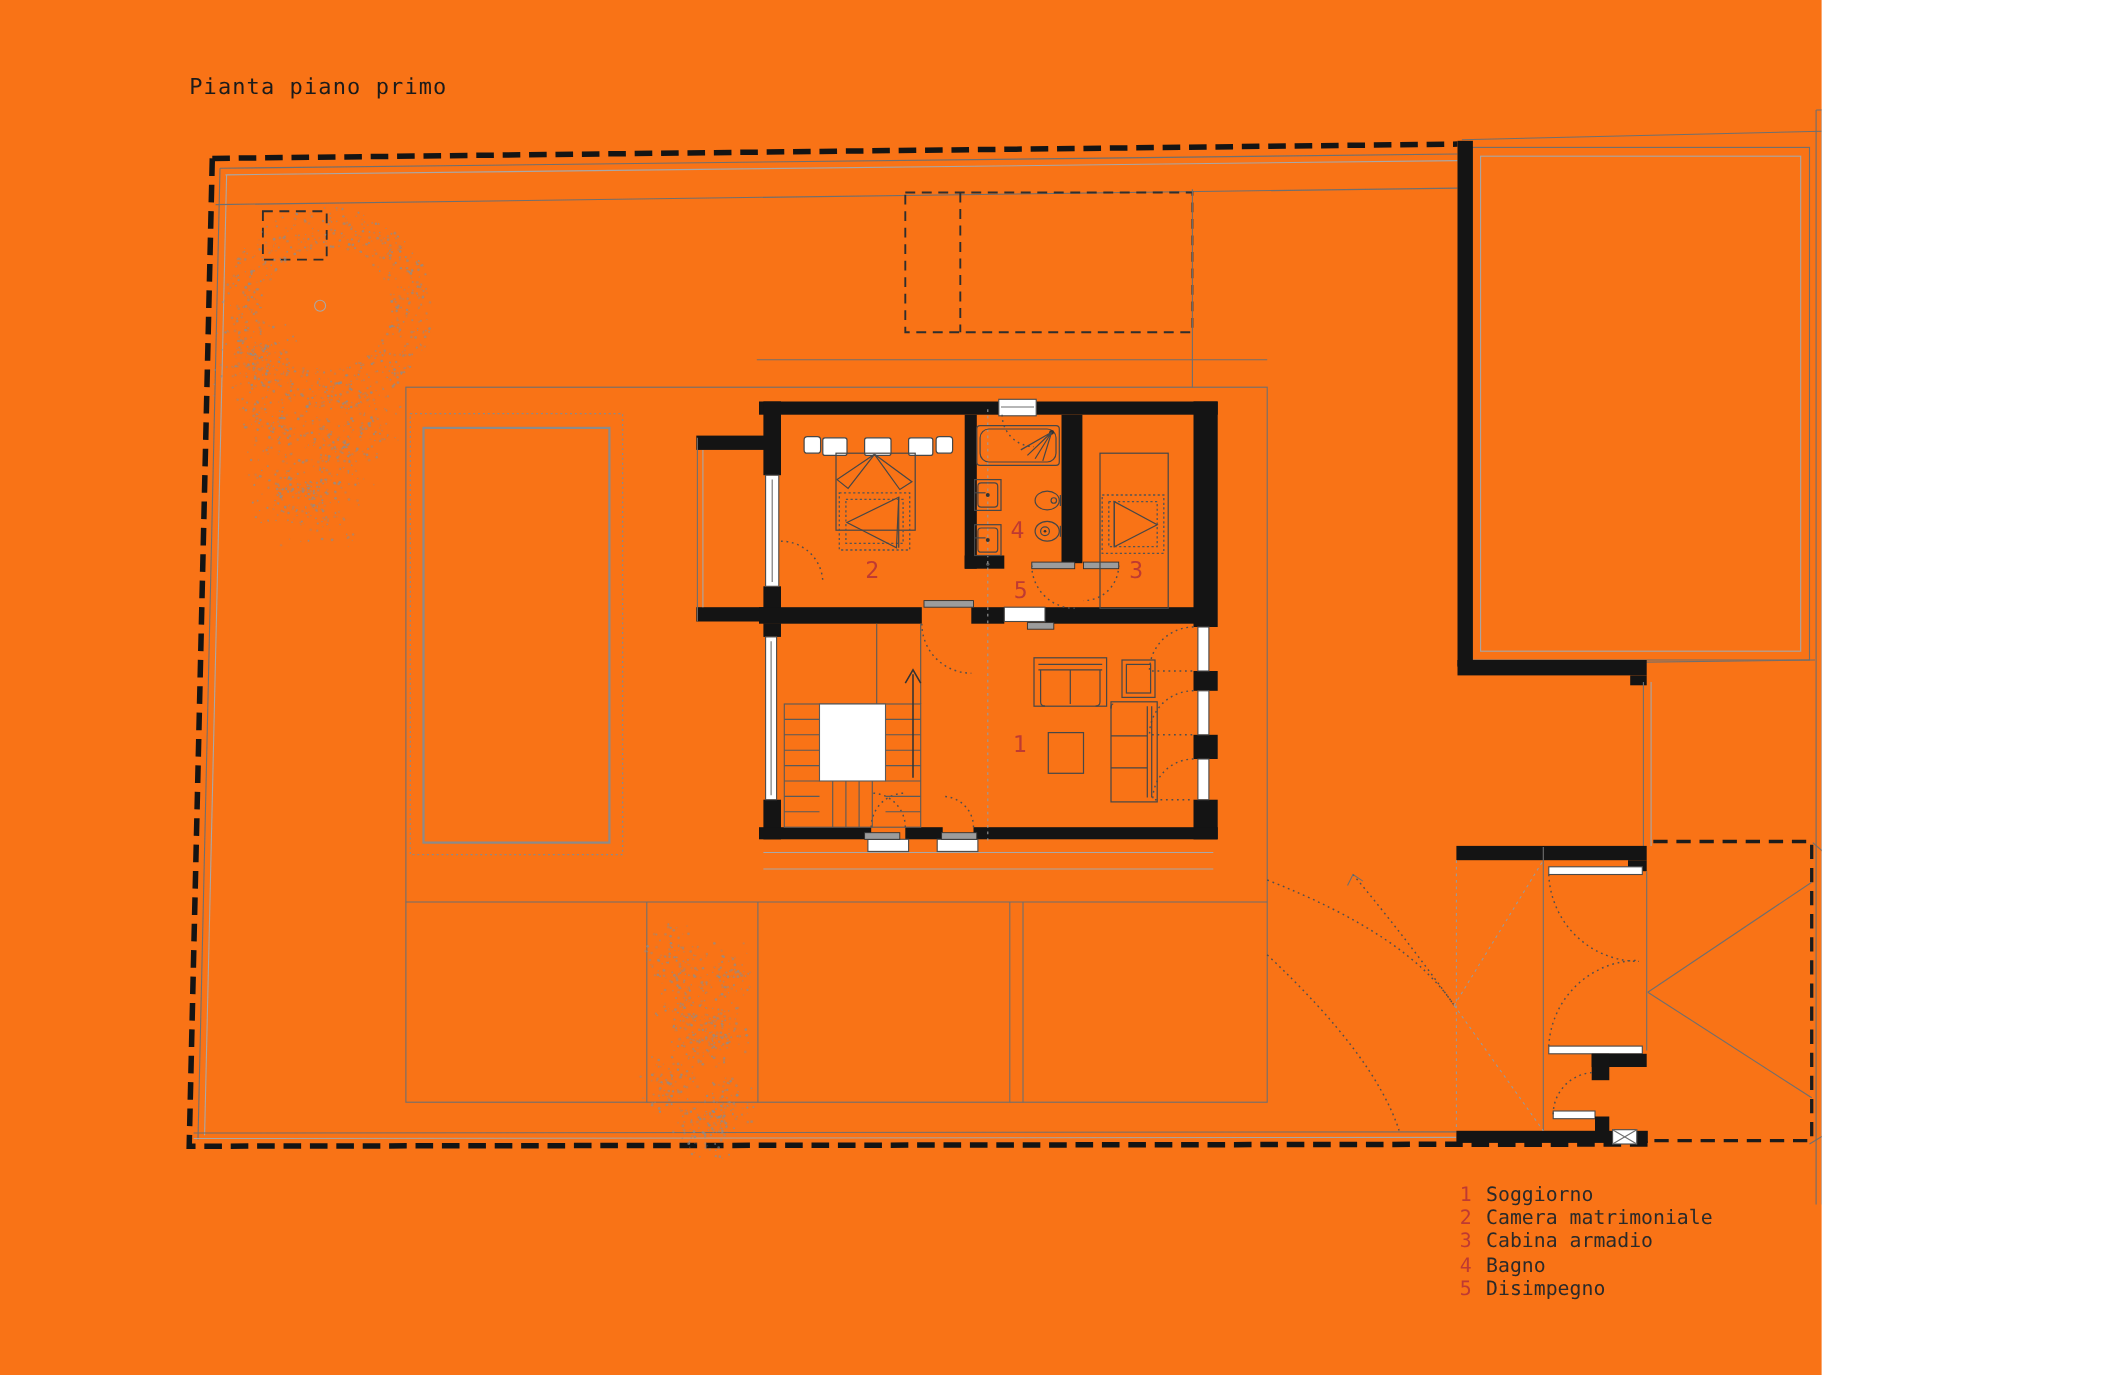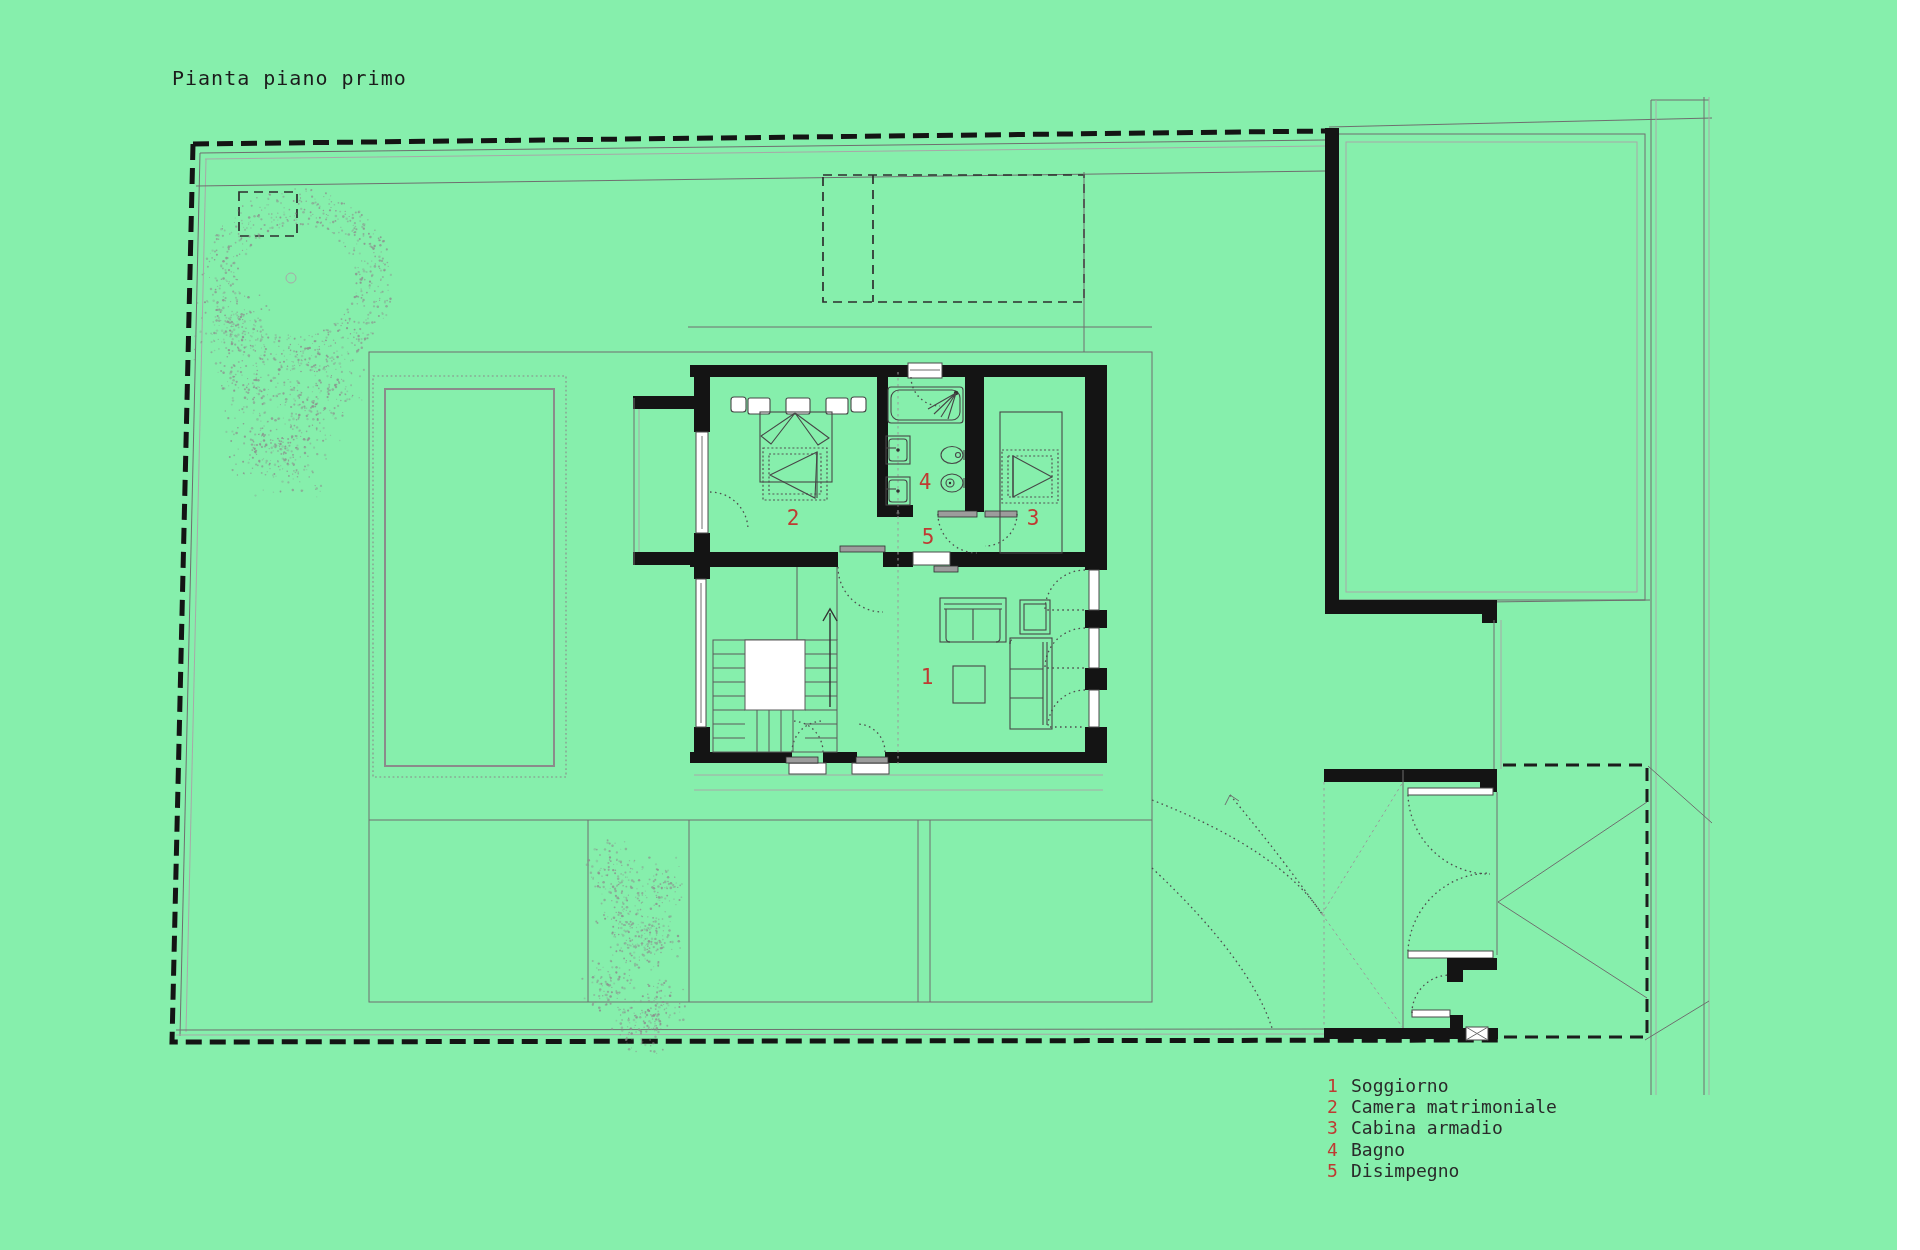--- a/index.html
+++ b/index.html
@@ -1,16 +1,16 @@
 <!DOCTYPE html>
 <html><head>
 <meta charset="utf-8">
 <style>
   html,body{margin:0;padding:0;background:#ffffff;}
-  .page{position:relative;width:1897px;height:1250px;background:#86efac;overflow:hidden;}
+  .page{position:relative;width:1656px;height:1250px;background:#f97316;overflow:hidden;}
   svg{display:block;}
   svg text{font-family:"DejaVu Sans Mono","Liberation Mono",monospace;}
   .title-t{font-size:20px;fill:#1b1b1b;letter-spacing:1px;}
   .leg-label{font-size:18px;fill:#2a2a2a;}
   .leg-num{font-size:18px;}
   .marker{font-size:21px;text-anchor:middle;}
   .w{fill:#141414;stroke:none;}
   .ln{stroke:#6f6f6f;stroke-width:1;fill:none;}
   .lnl{stroke:#a8a8a8;stroke-width:1;fill:none;}
   .ln2{stroke:#8b8b8b;stroke-width:2;fill:none;}

